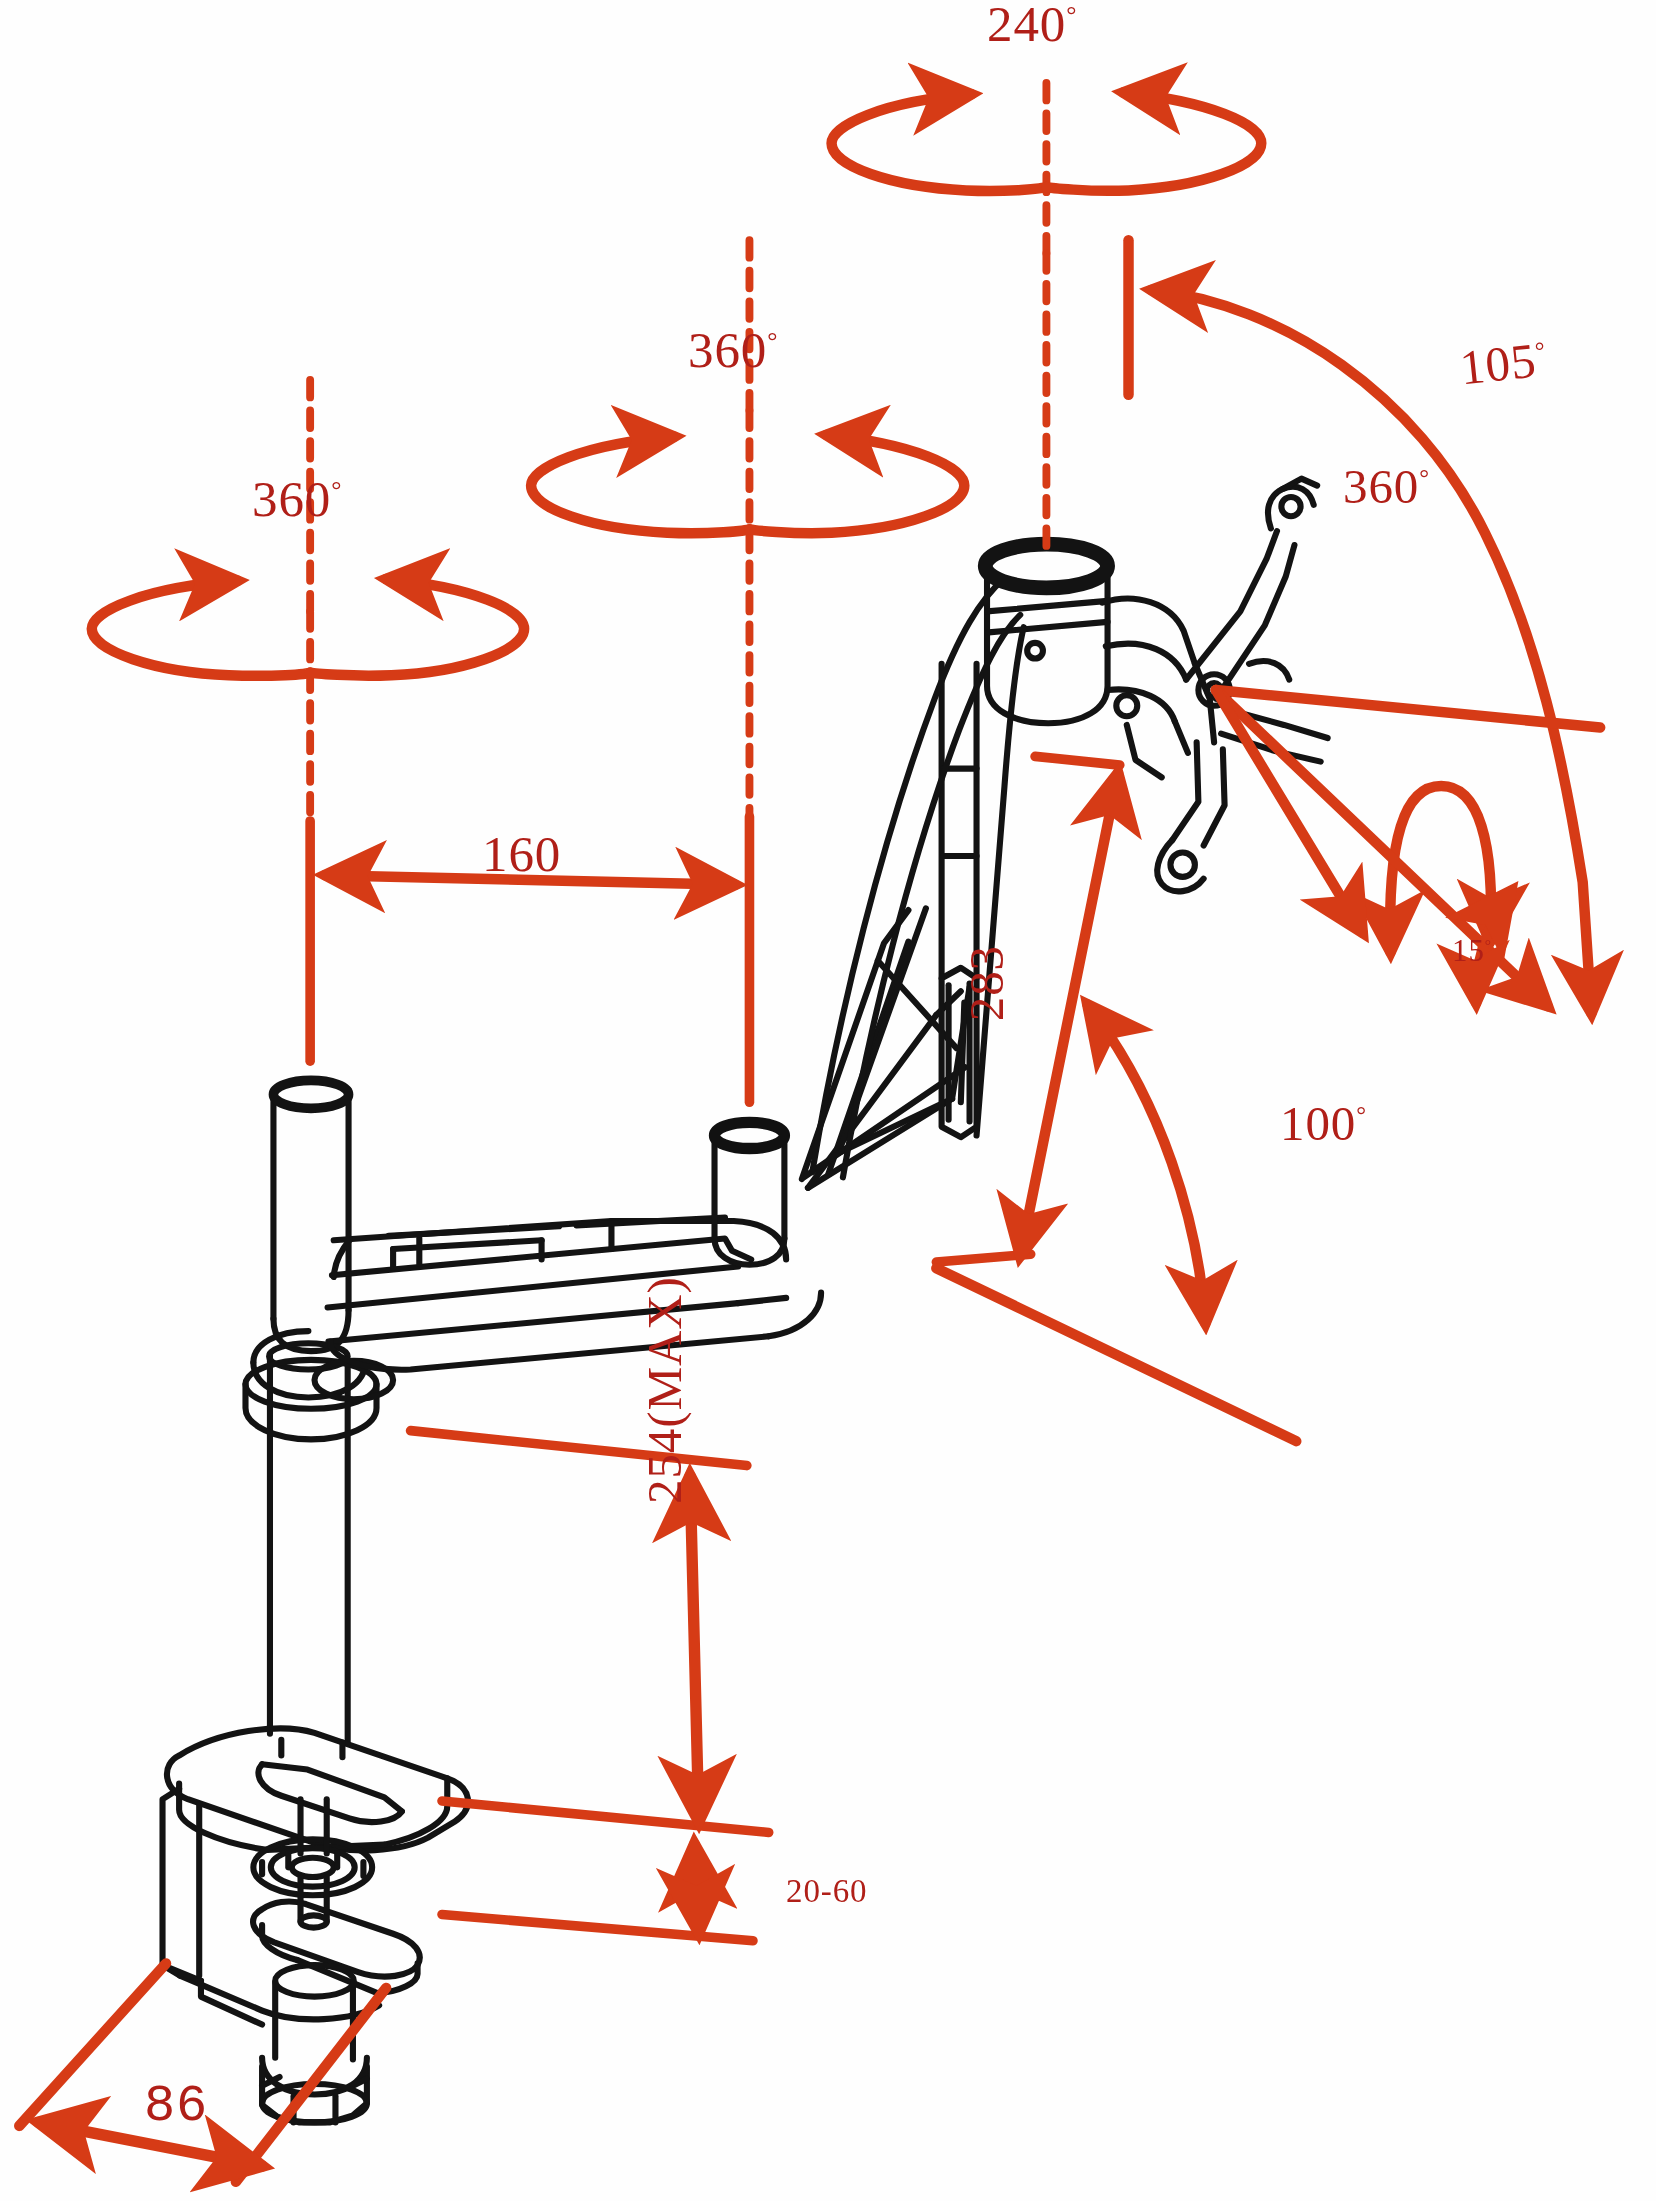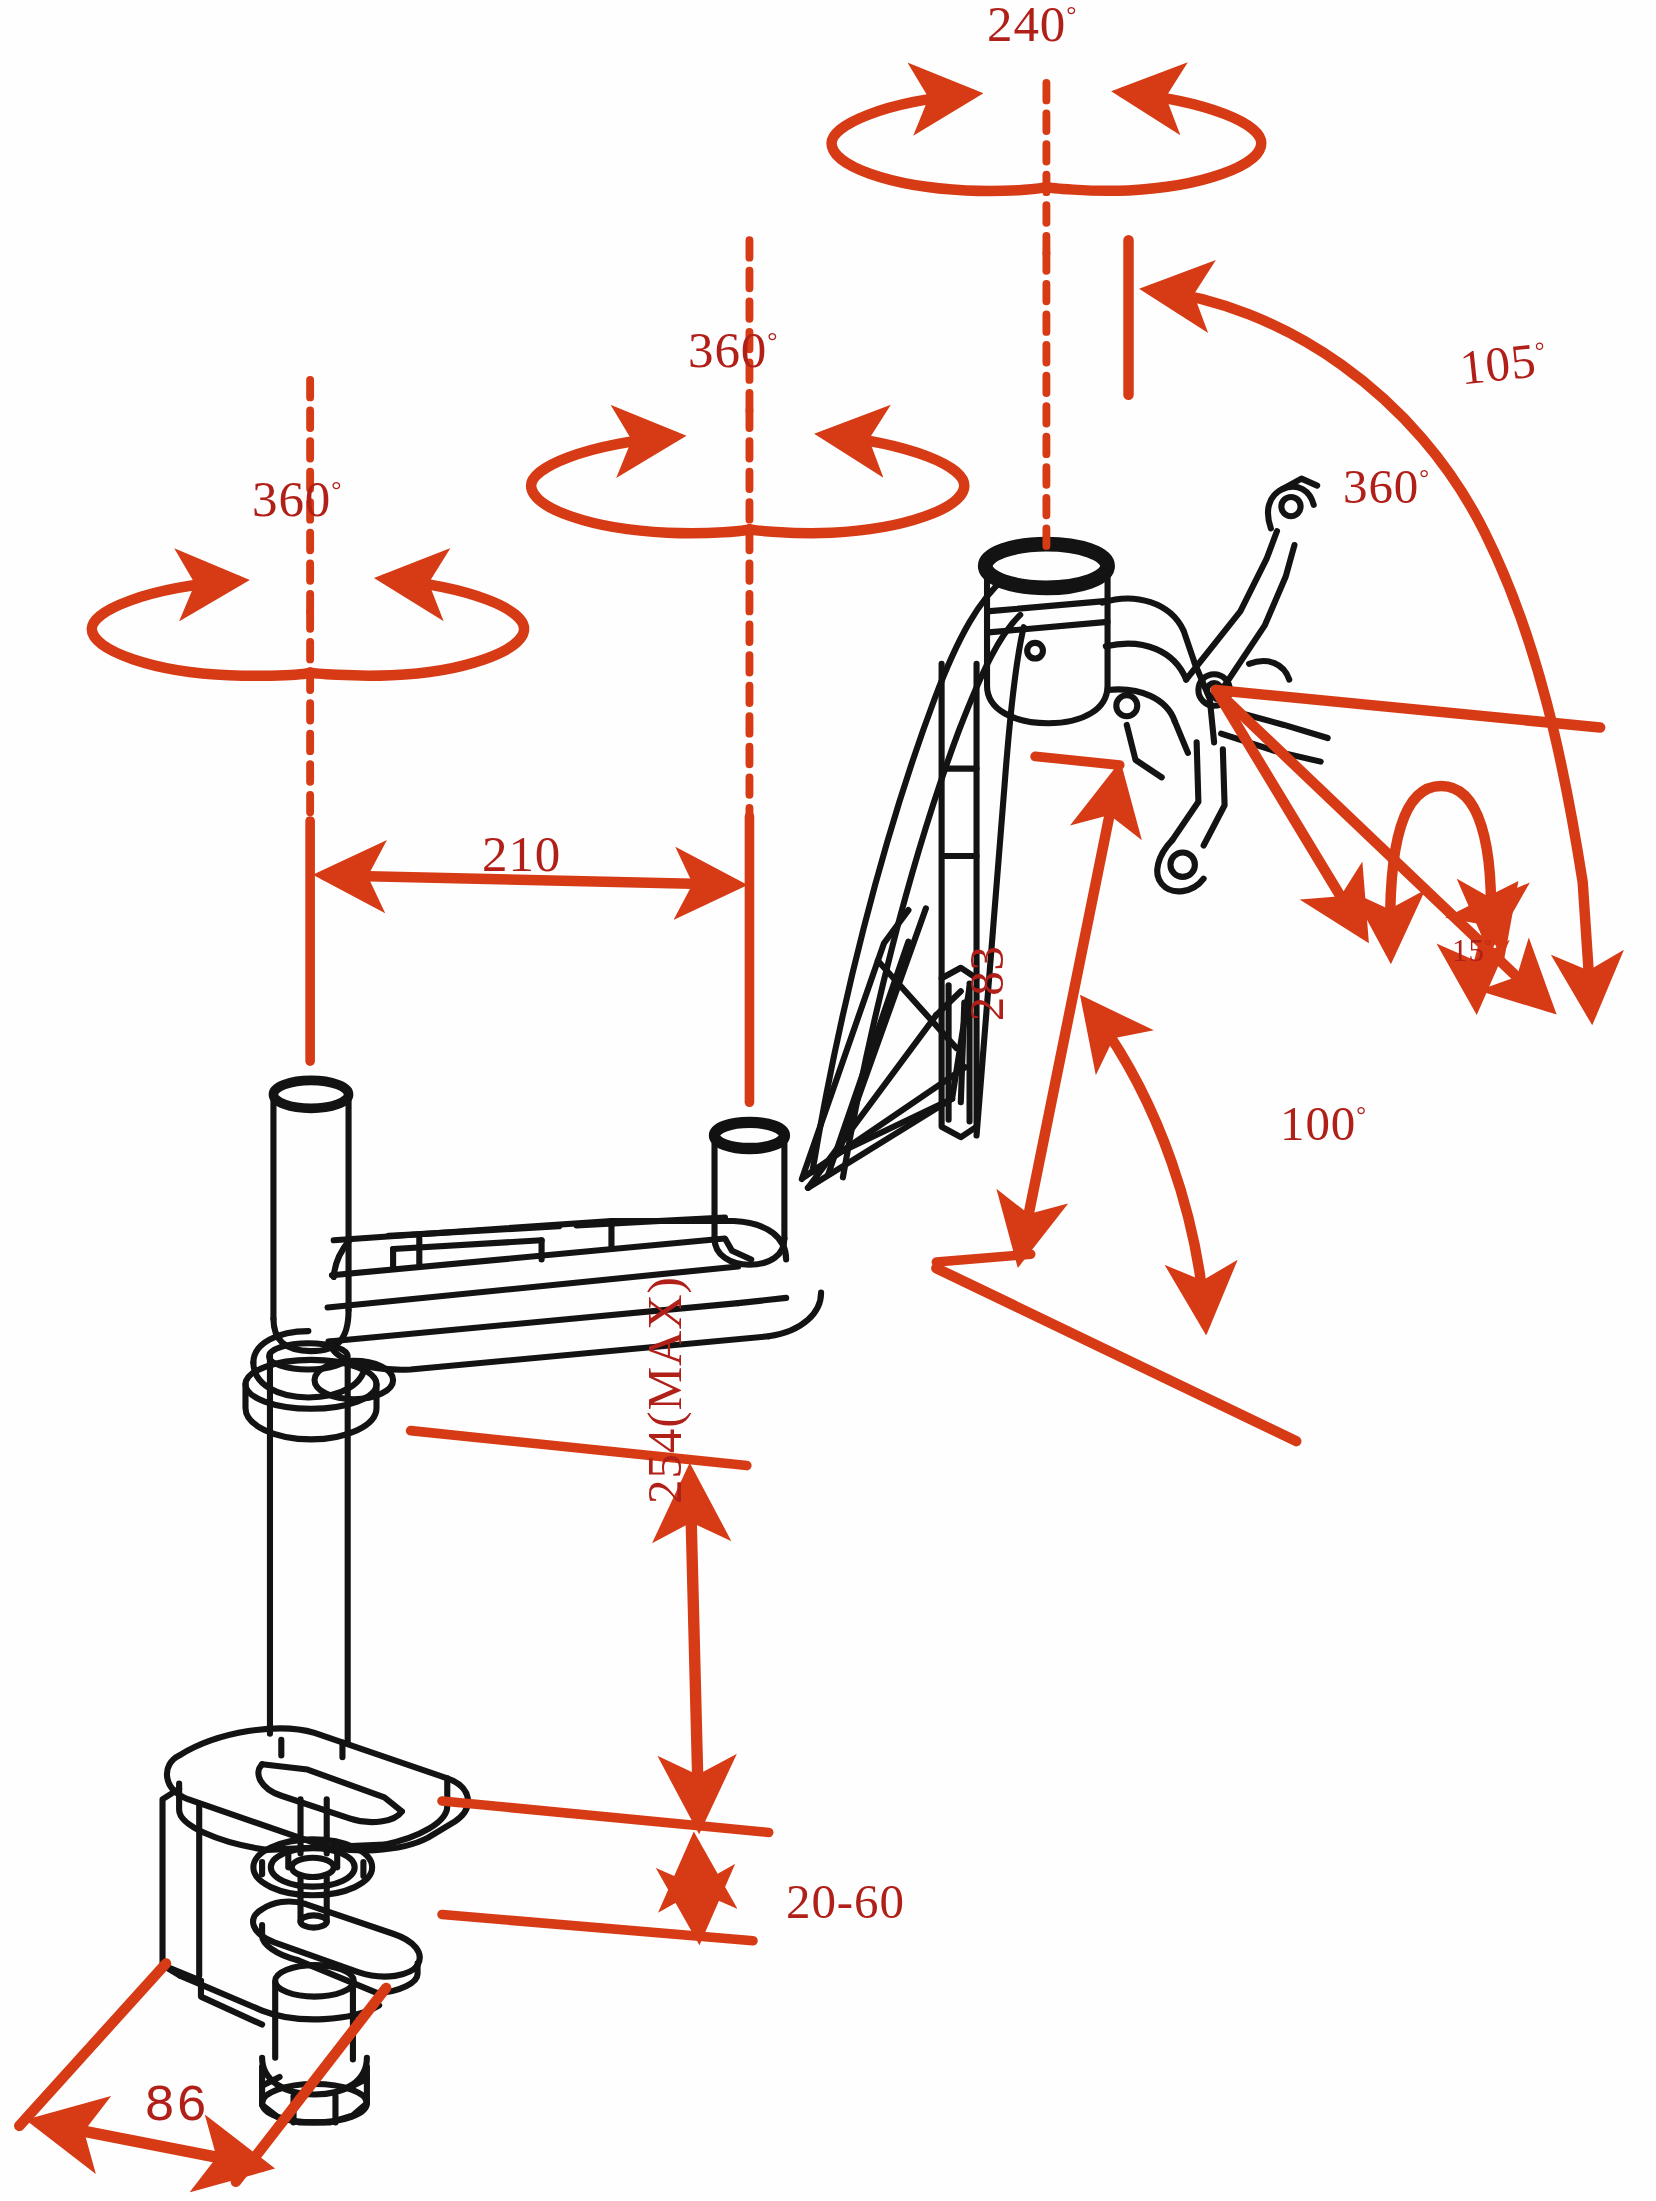--- a/index.html
+++ b/index.html
@@ -345,36 +345,36 @@
 
   <div class="lbl" style="left:1343px;top:458px;font-size:49px;">
     <span>360</span><span class="deg">°</span>
   </div>
 
   <div class="lbl" style="left:1452px;top:933px;font-size:31px;">
     <span>15</span><span class="deg">°</span>
   </div>
 
   <div class="lbl" style="left:482px;top:825px;font-size:51px;">
-    <span>210</span>
+    <span>160</span>
   </div>
 
   <div class="lbl rot90" style="left:1015px;top:945px;font-size:49px;transform:rotate(-90deg) translate(-100%,-100%);">
     <span>283</span>
   </div>
 
   <div class="lbl" style="left:1280px;top:1095px;font-size:49px;text-align:center;">
     <span>100</span><span class="deg">°</span>
   </div>
 
   <div class="lbl rot90" style="left:636px;top:1504px;font-size:49px;transform:rotate(-90deg);transform-origin:0 0;">
     <span>254(MAX)</span>
   </div>
 
-  <div class="lbl" style="left:786px;top:1873px;font-size:49px;">
+  <div class="lbl" style="left:786px;top:1873px;font-size:33px;">
     <span>20-60</span>
   </div>
 
   <div class="lbl" style="left:144px;top:2077px;font-size:52px;font-family:Liberation Mono, monospace;">
     <span>86</span>
   </div>
 
 </div>
 
 

